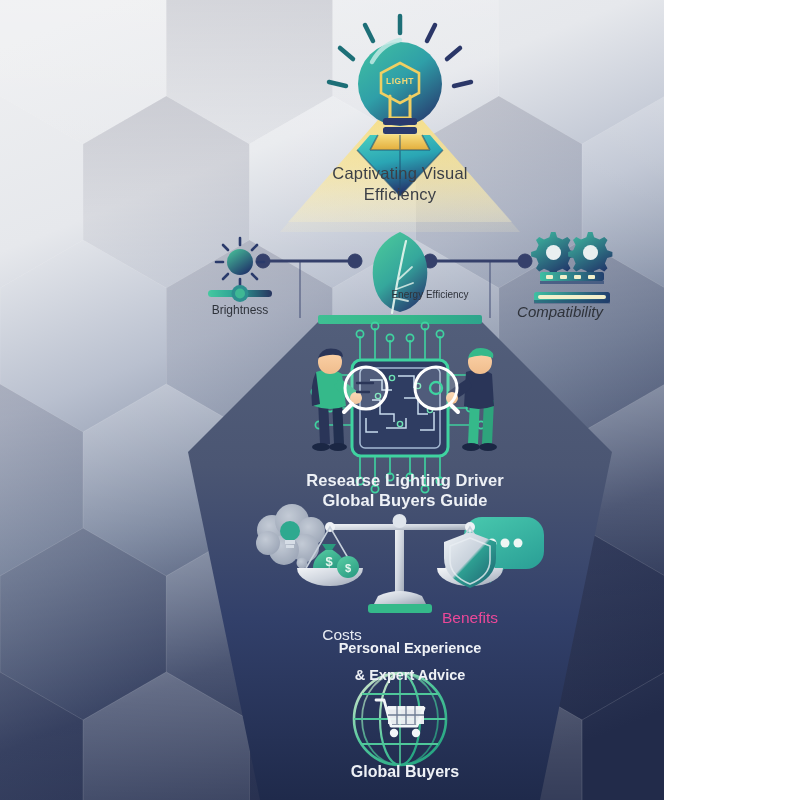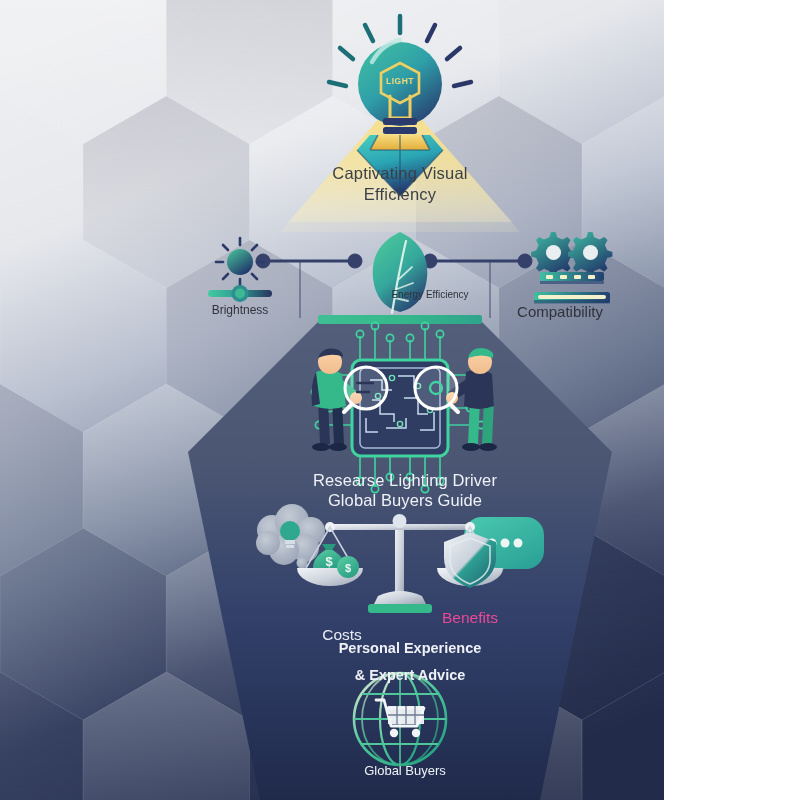--- a/index.html
+++ b/index.html
@@ -4,26 +4,26 @@
 <style>
   html,body{margin:0;padding:0;background:#fff;}
   body{width:800px;height:800px;font-family:"Liberation Sans",sans-serif;}
   #stage{position:relative;width:664px;height:800px;overflow:hidden;}
   #bg{position:absolute;inset:0;width:800px;height:800px;}
   #art{position:absolute;inset:0;width:800px;height:800px;}
   .lbl{position:absolute;text-align:center;font-family:"Liberation Sans",sans-serif;white-space:pre-line;}
   #lbl-captivating{left:270px;top:163px;width:260px;font-size:16.5px;line-height:21px;color:#3b3f47;letter-spacing:.2px;}
   #lbl-brightness{left:165px;top:303px;width:150px;font-size:12px;color:#2f333b;}
   #lbl-energy{left:330px;top:289px;width:200px;font-size:10px;color:#2f333b;}
-  #lbl-compat{left:485px;top:303px;width:150px;font-size:15px;color:#2f333b;}
-  #lbl-title{left:280px;top:470px;width:250px;font-size:16.5px;line-height:20px;font-weight:normal;color:#eef1f6;letter-spacing:.1px;}
+  #lbl-compat{left:485px;top:303px;width:150px;font-size:15px;color:#2f333b;font-style:italic;}
+  #lbl-title{left:280px;top:470px;width:250px;font-size:16.5px;line-height:20px;font-weight:bold;color:#eef1f6;letter-spacing:.1px;}
   #lbl-costs{left:295px;top:626px;width:94px;font-size:15.5px;color:#e9edf4;}
   #lbl-benefits{left:415px;top:609px;width:110px;font-size:15.5px;color:#ec4899;}
   #lbl-personal{left:310px;top:635px;width:200px;font-size:14.5px;line-height:27px;font-weight:bold;color:#eef1f6;}
-  #lbl-global{left:330px;top:763px;width:150px;font-size:13px;font-weight:normal;color:#eef1f6;}
+  #lbl-global{left:330px;top:763px;width:150px;font-size:16px;font-weight:bold;color:#eef1f6;}
 </style>
 </head>
 <body>
 
 <div id="stage">
 
   <svg id="bg" viewBox="0 0 800 800">
     <defs>
       <linearGradient id="bgGrad" x1="0.15" y1="0" x2="0.55" y2="1">
         <stop offset="0" stop-color="#eeeff1"></stop>

